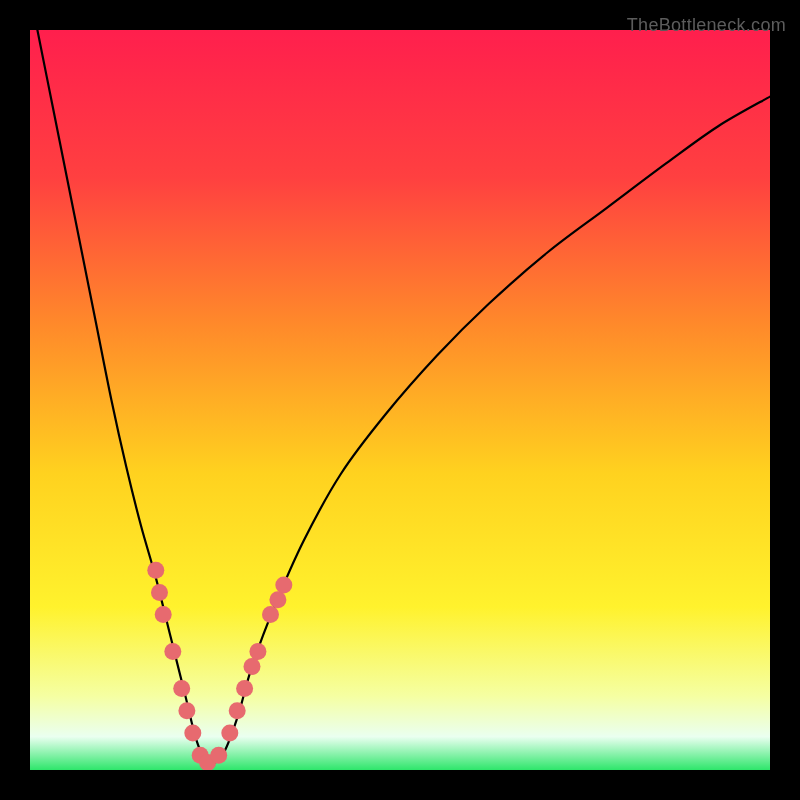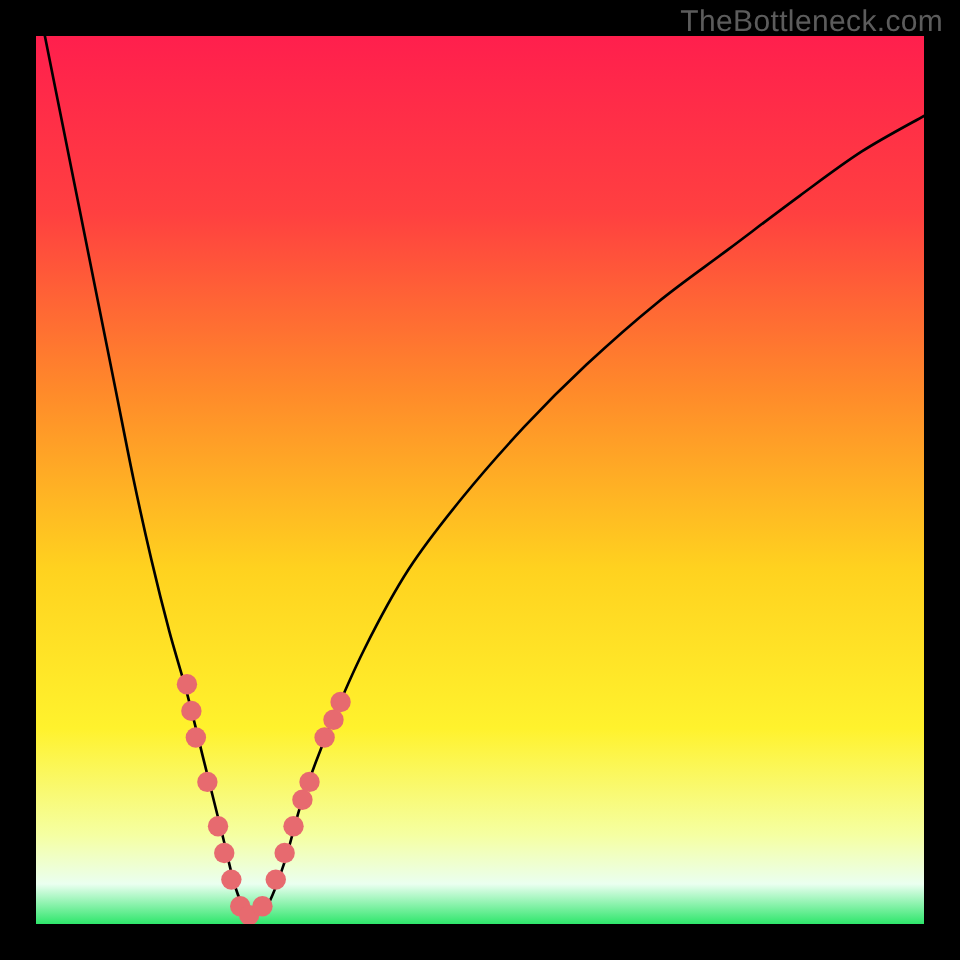--- a/index.html
+++ b/index.html
@@ -20,24 +20,24 @@
   .plot-area {
     position: absolute;
     left: 30px;
     top: 30px;
     right: 30px;
     bottom: 30px;
     overflow: hidden;
   }
   .watermark {
     position: absolute;
-    top: 4px;
+    top: 15px;
     right: 14px;
     color: #5c5c5c;
-    font-size: 25px;
+    font-size: 18px;
     letter-spacing: 0.3px;
     font-weight: 500;
     user-select: none;
   }
 </style>
 </head>
 <body>
 
 <div class="frame">
   <div class="plot-area">

